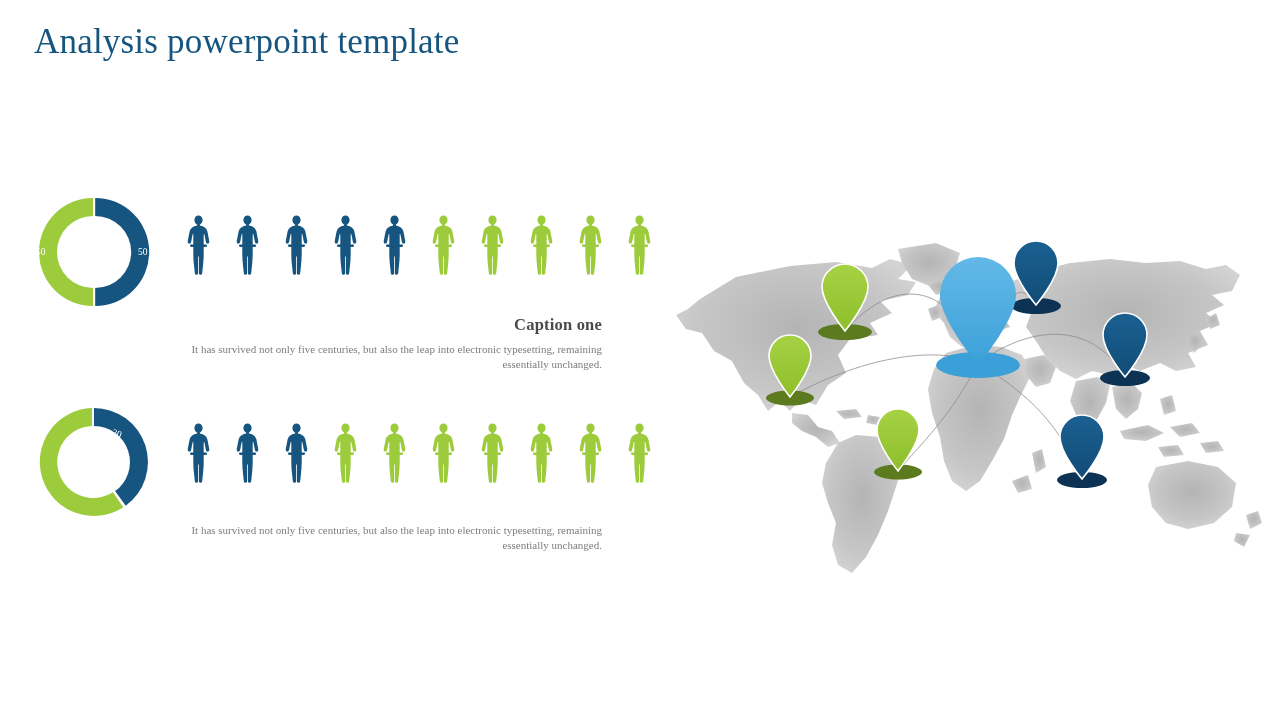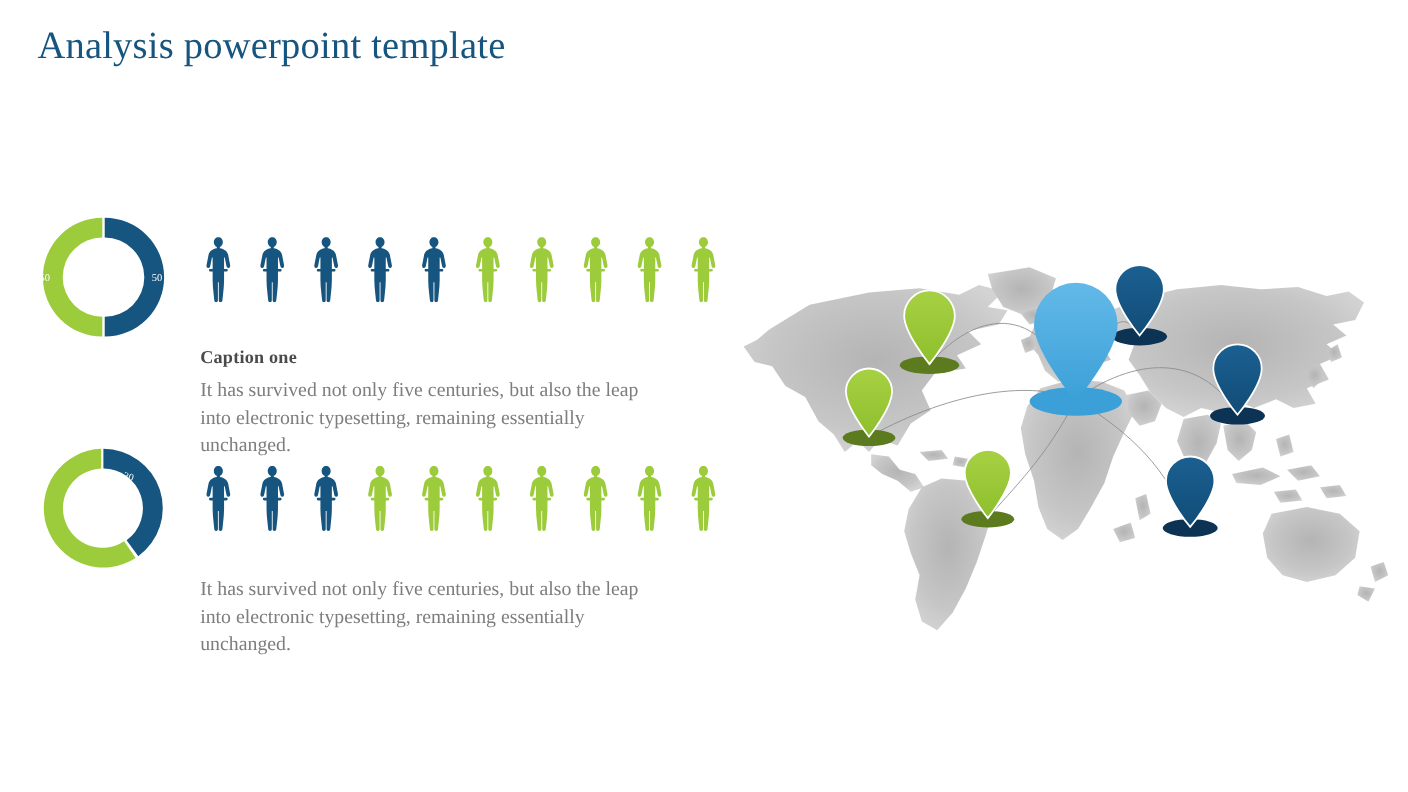--- a/index.html
+++ b/index.html
@@ -42,32 +42,32 @@
     font-family: "Liberation Serif", serif;
     font-size: 9.5px;
     fill: #ffffff;
   }
 
   
   .people-row { position: absolute; display: flex; gap: 24px; }
   .person { width: 25px; height: 60px; display: block; }
 
   
-  .caption-block { position: absolute; }
+  .caption-block { position: absolute; text-align: right; }
   .caption-title {
     font-family: "Liberation Serif", serif;
     font-weight: bold;
     font-size: 16.5px;
     color: #4a4a4a;
     margin-bottom: 7px;
     letter-spacing: 0.2px;
   }
   .caption-body {
     font-family: "Liberation Serif", serif;
-    font-size: 18px;
+    font-size: 11px;
     line-height: 1.38;
     color: #7d7d7d;
     width: 420px;
   }
 
   
   #map-area {
     position: absolute;
     left: 640px; top: 235px;
     width: 625px; height: 360px;

